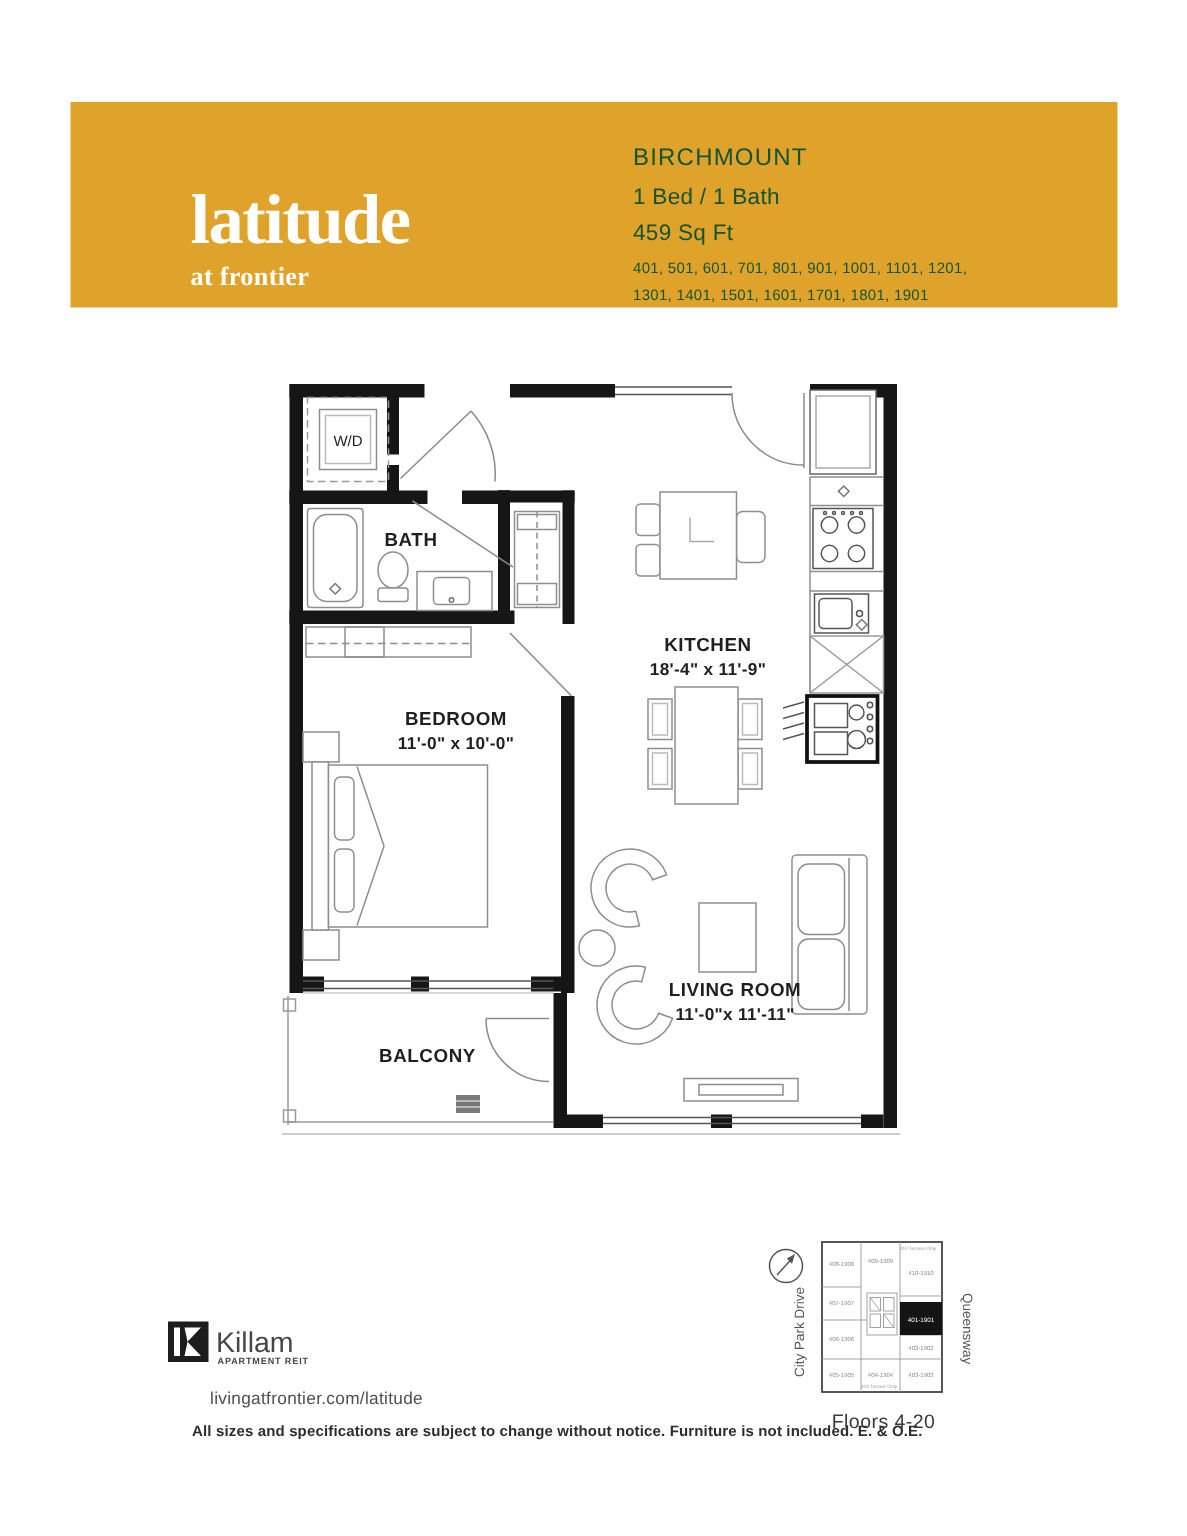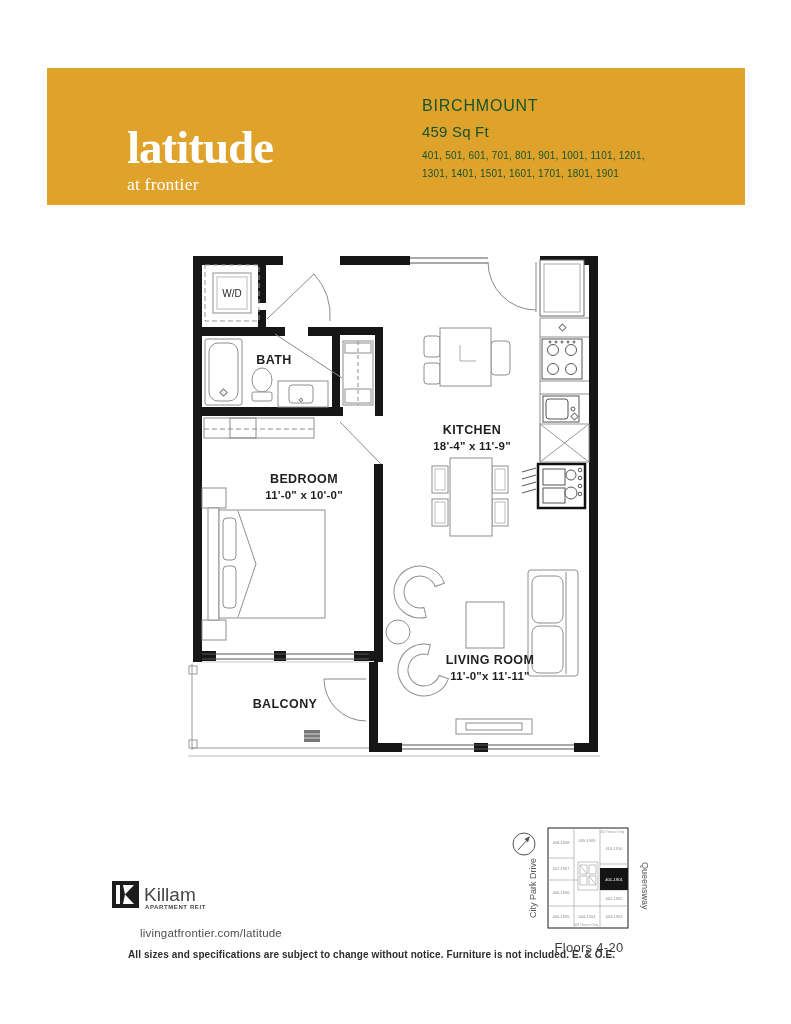--- a/index.html
+++ b/index.html
@@ -3,21 +3,21 @@
 <meta charset="utf-8">
 <style>
   html,body { margin:0; padding:0; background:#ffffff; }
   .page { position:relative; width:791px; height:1024px; background:#fff;
           font-family:"Liberation Sans", sans-serif; overflow:hidden; }
 
   
   .band { position:absolute; left:47px; top:68px; width:698px; height:137px; background:#DFA32C; }
   .brand { position:absolute; left:68px; top:58px; color:#fff; font-family:"Liberation Serif", serif;margin-left:12px; }
   .brand-name { font-size:47px; font-weight:bold; letter-spacing:-1px; line-height:0.9; }
-  .brand-tag  { font-size:17.5px; font-weight:normal; margin-top:6px; letter-spacing:.2px; }
+  .brand-tag  { font-size:17.5px; font-weight:bold; margin-top:6px; letter-spacing:.2px; }
   .unit-info { position:absolute; left:375px; top:29px; color:#14532d; }
   .unit-name { font-size:16px; letter-spacing:.8px; margin-bottom:8px; }
   .unit-line { font-size:15px; margin-bottom:7px; letter-spacing:.2px; }
   .unit-numbers { font-size:10px; line-height:17.5px; letter-spacing:.2px; max-width:330px; }
 
   
   .plan { position:absolute; left:188px; top:242px; }
   .plan text { font-family:"Liberation Sans", sans-serif; fill:#1f1f1f; }
   .room-label { font-size:12.5px; font-weight:700; letter-spacing:.4px; }
   .room-dims  { font-size:11.5px; font-weight:700; letter-spacing:.2px; }
@@ -37,20 +37,21 @@
 
 <div class="page">
 
   <div class="band">
     <div class="brand">
       <div class="brand-name">latitude</div>
       <div class="brand-tag">at frontier</div>
     </div>
     <div class="unit-info">
       <div class="unit-name">BIRCHMOUNT</div>
+      <div class="unit-line">1 Bed / 1 Bath</div>
       <div class="unit-line">459 Sq Ft</div>
       <div class="unit-numbers">
         <div>401, 501, 601, 701, 801, 901, 1001, 1101, 1201,</div>
         <div>1301, 1401, 1501, 1601, 1701, 1801, 1901</div>
       </div>
     </div>
   </div>
 
   <svg class="plan" width="575" height="525" viewBox="0 0 575 525">
 

